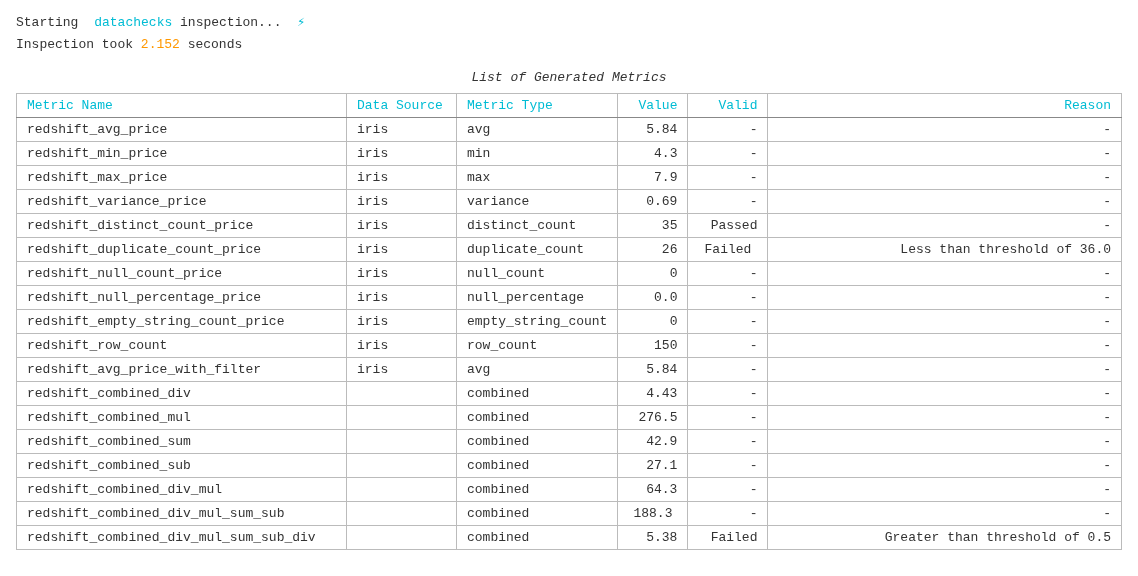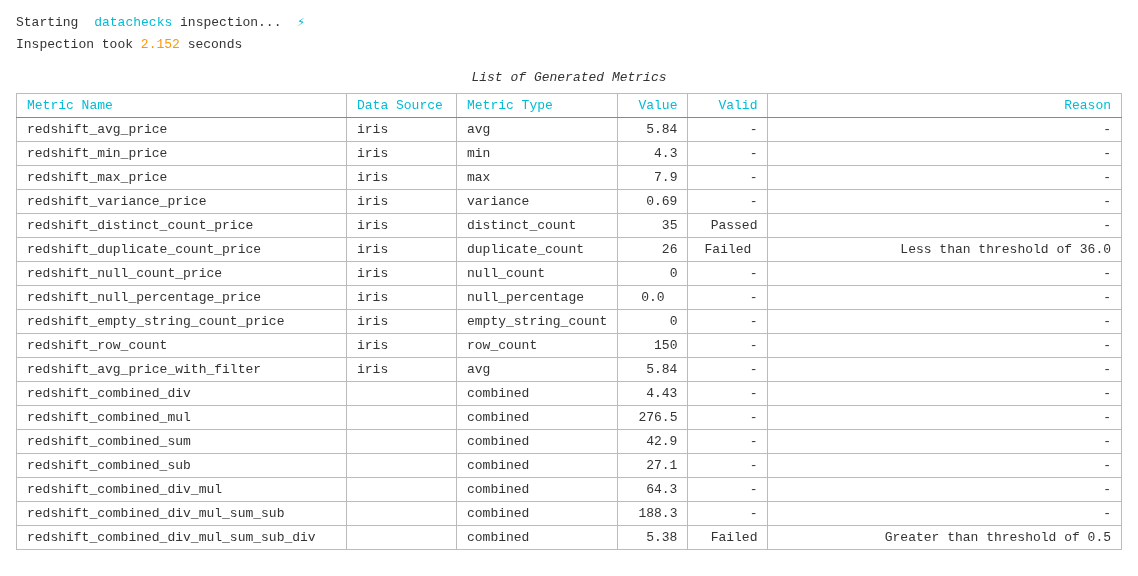--- a/index.html
+++ b/index.html
@@ -143,21 +143,21 @@
         <td class="val-purple">iris</td>
         <td class="val-purple">null_count</td>
         <td class="val-cyan right" style="text-align: right;">0</td>
         <td class="val-dash" style="text-align: right;">-</td>
         <td style="text-align: right;">-</td>
       </tr>
       <tr>
         <td class="val-purple">redshift_null_percentage_price</td>
         <td class="val-purple">iris</td>
         <td class="val-purple">null_percentage</td>
-        <td class="val-cyan right" style="text-align: center;">0.0</td>
+        <td class="val-cyan right" style="text-align: right;">0.0</td>
         <td class="val-dash" style="text-align: right;">-</td>
         <td style="text-align: right;">-</td>
       </tr>
       <tr>
         <td class="val-purple">redshift_empty_string_count_price</td>
         <td class="val-purple">iris</td>
         <td class="val-purple">empty_string_count</td>
         <td class="val-cyan right" style="text-align: right;">0</td>
         <td class="val-dash" style="text-align: right;">-</td>
         <td style="text-align: right;">-</td>
@@ -215,21 +215,21 @@
         <td class="val-purple"></td>
         <td class="val-purple">combined</td>
         <td class="val-cyan right" style="text-align: right;">64.3</td>
         <td class="val-dash" style="text-align: right;">-</td>
         <td style="text-align: right;">-</td>
       </tr>
       <tr>
         <td class="val-purple">redshift_combined_div_mul_sum_sub</td>
         <td class="val-purple"></td>
         <td class="val-purple">combined</td>
-        <td class="val-cyan right" style="text-align: right;">188.3</td>
+        <td class="val-cyan right" style="text-align: center;">188.3</td>
         <td class="val-dash" style="text-align: right;">-</td>
         <td style="text-align: right;">-</td>
       </tr>
       <tr>
         <td class="val-purple">redshift_combined_div_mul_sum_sub_div</td>
         <td class="val-purple"></td>
         <td class="val-purple">combined</td>
         <td class="val-failed right" style="text-align: right;">5.38</td>
         <td class="val-failed" style="text-align: right;">Failed</td>
         <td style="text-align: right;">Greater than threshold of 0.5</td>

